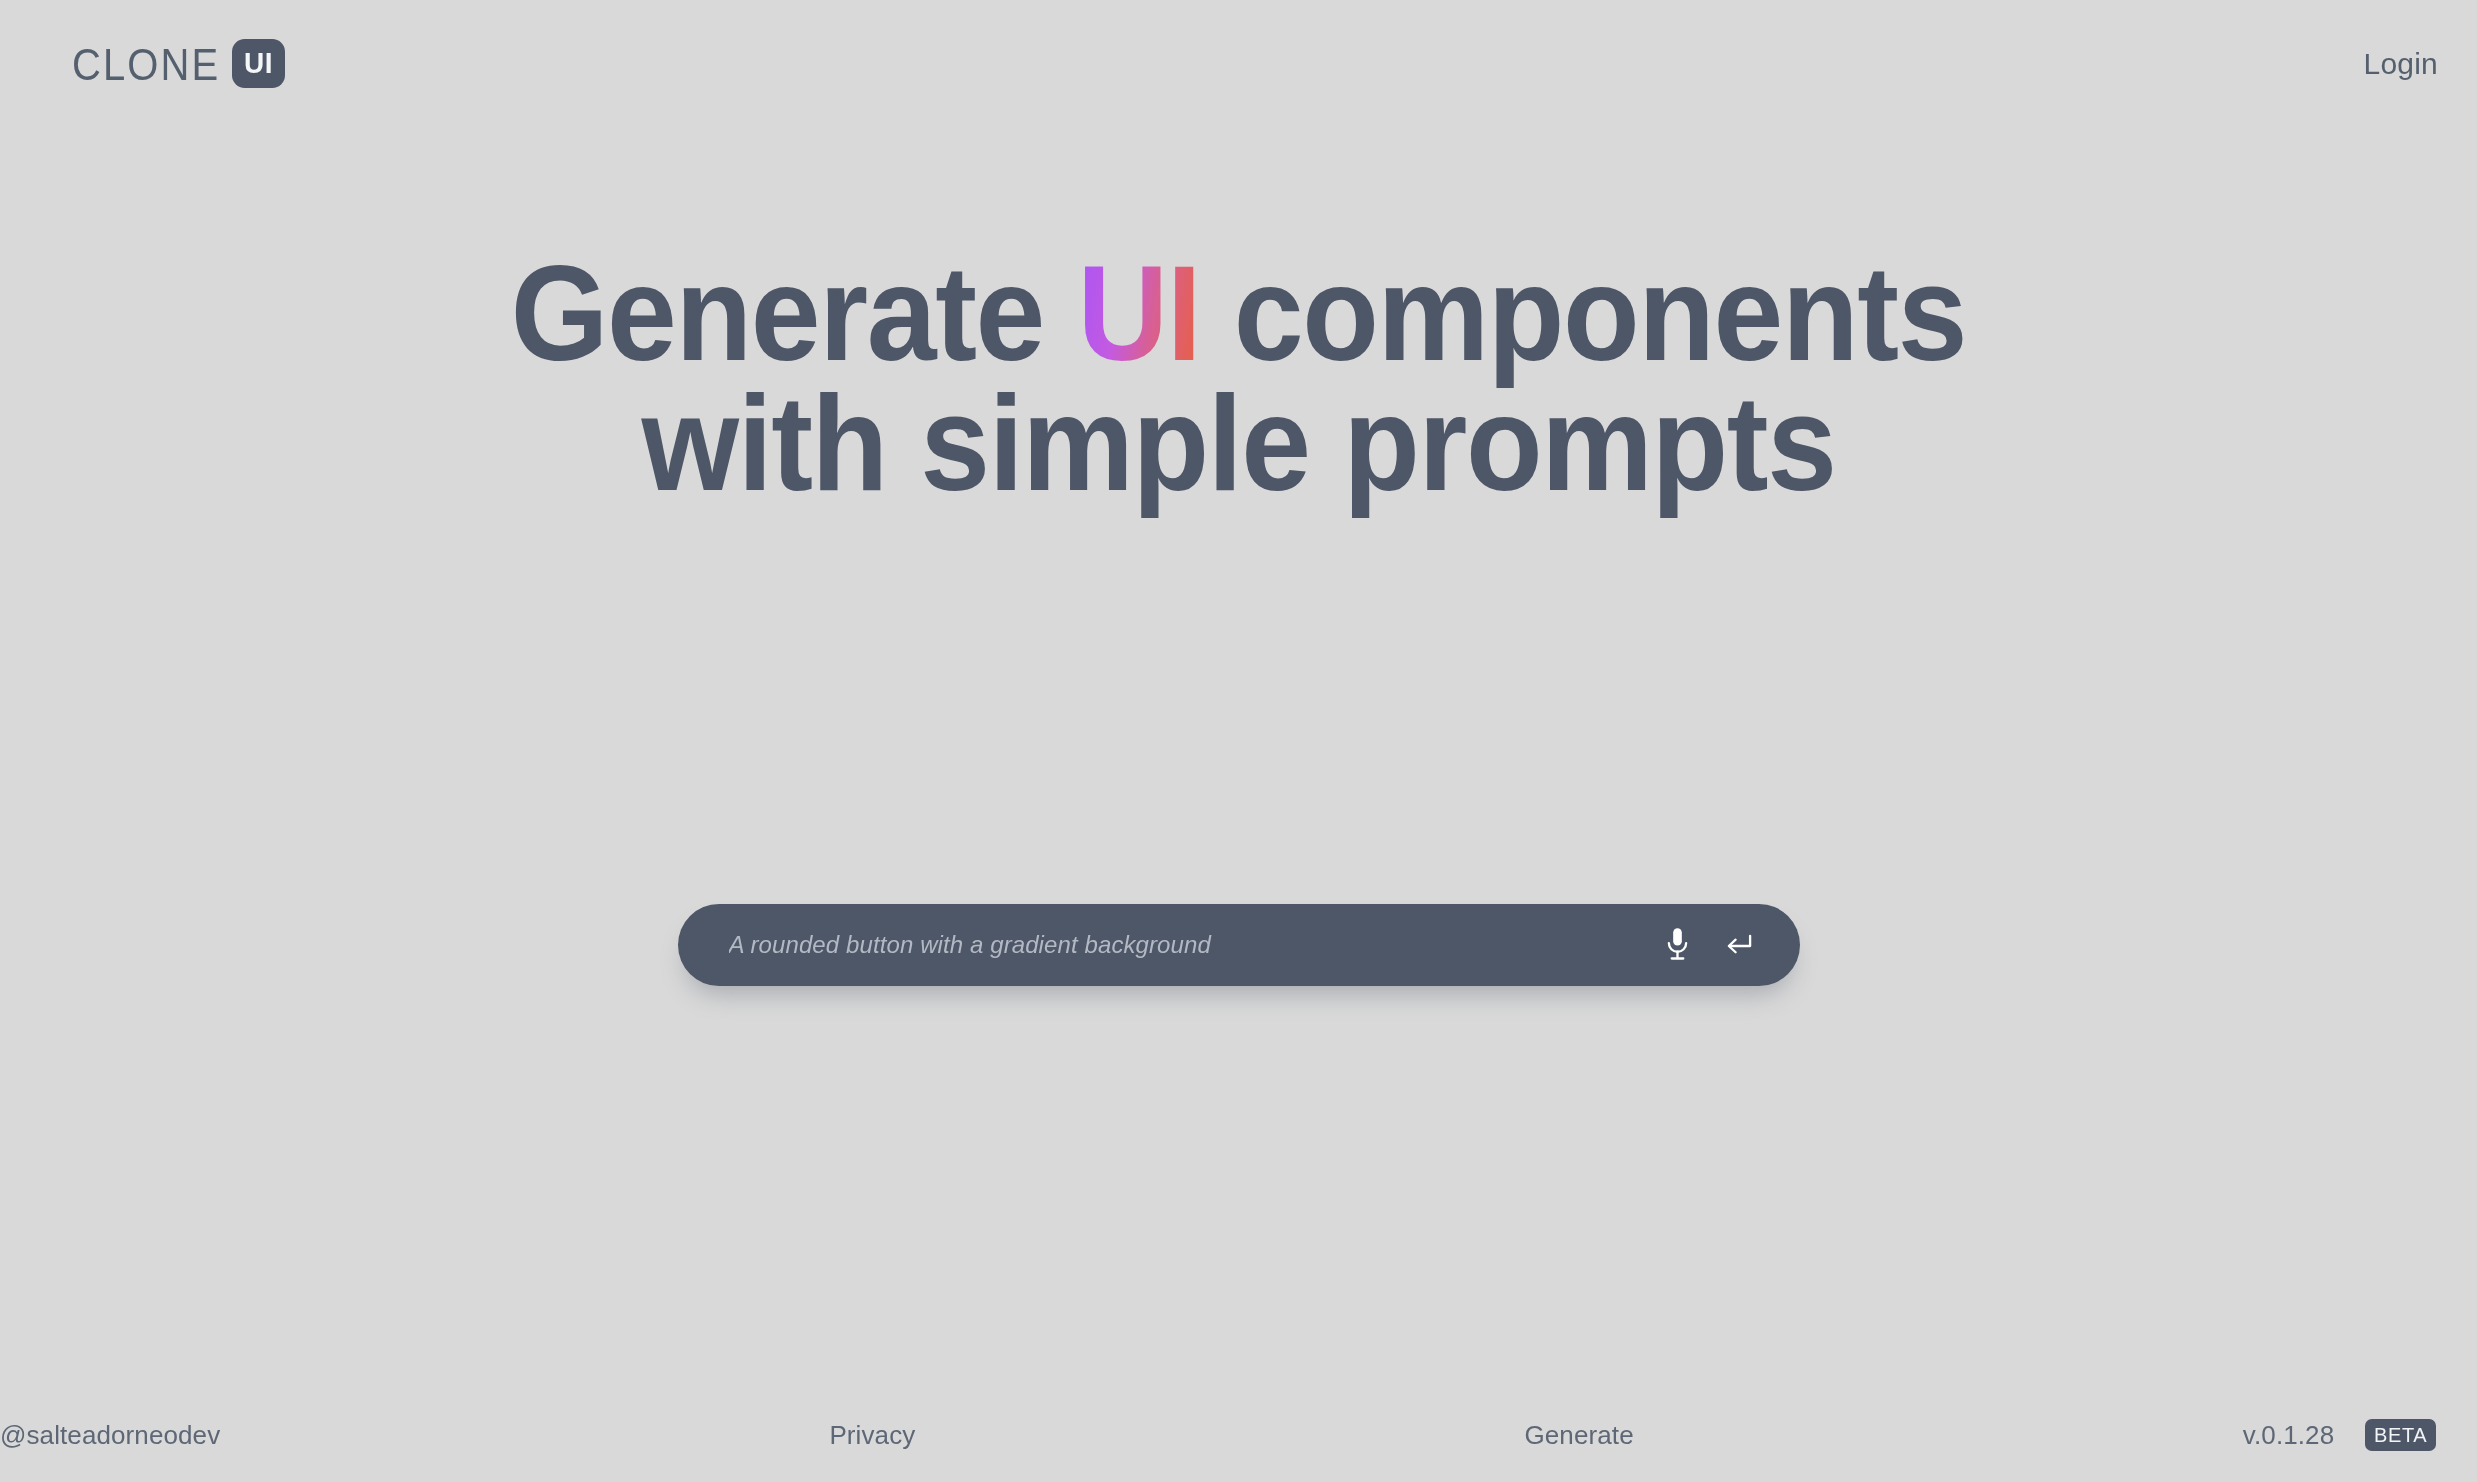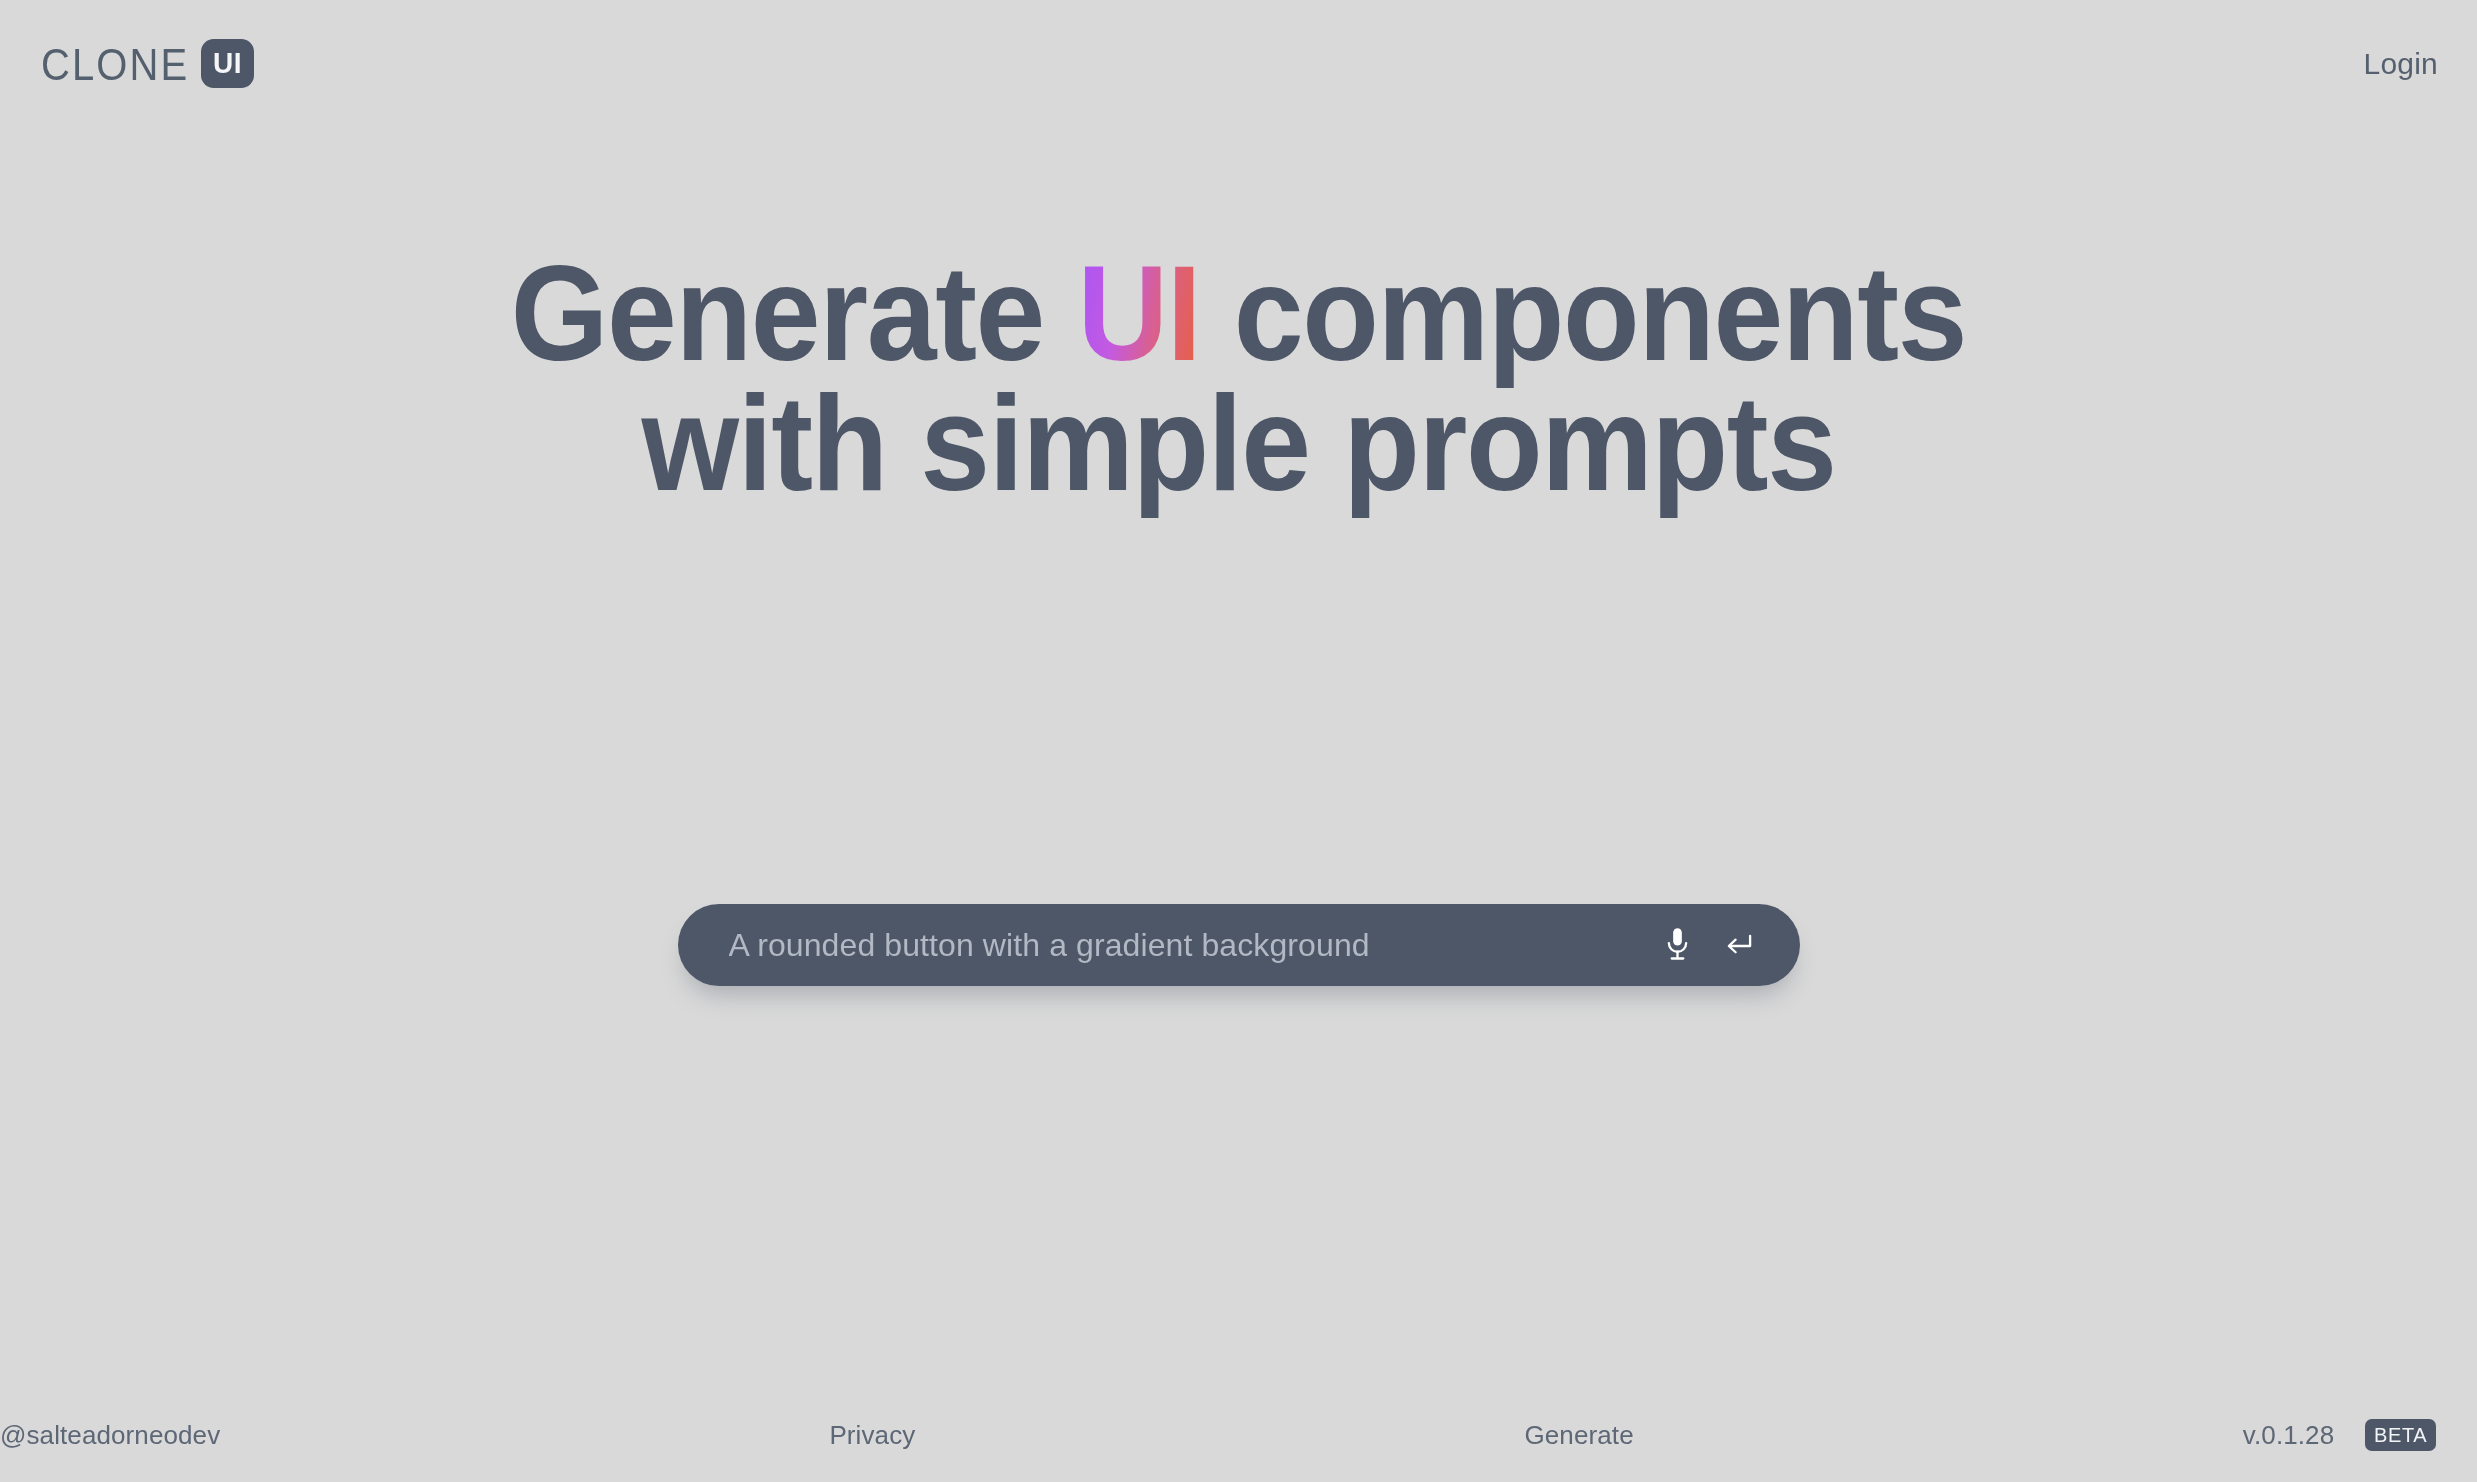--- a/index.html
+++ b/index.html
@@ -27,20 +27,21 @@
     align-items: center;
     justify-content: space-between;
     padding: 0 39px 0 41px;
   }
 
   .logo {
     display: flex;
     align-items: center;
     gap: 11.7px;
     height: 57px;
+    margin-left: 31px;
   }
 
   .logo-word {
     font-family: "Liberation Sans", sans-serif;
     font-weight: 300;
     font-size: 40px;
     letter-spacing: 2.1px;
     color: #55606f;
     line-height: 1;
     transform: scaleY(1.12);
@@ -137,23 +138,24 @@
     cursor: text;
   }
 
   .prompt-input {
     flex: 1;
     background: transparent;
     border: none;
     outline: none;
     color: #e5e5e5;
     font-family: "Liberation Sans", sans-serif;
-    font-size: 32px;
+    font-size: 24px;
     font-weight: 400;
     letter-spacing: 0.1px;
+    font-style: italic;
   }
 
   .prompt-input::placeholder { color: #b2b9c4; opacity: 1; }
 
   .prompt-actions {
     display: flex;
     align-items: center;
     gap: 15.6px;
     margin-left: 17.6px;
   }

